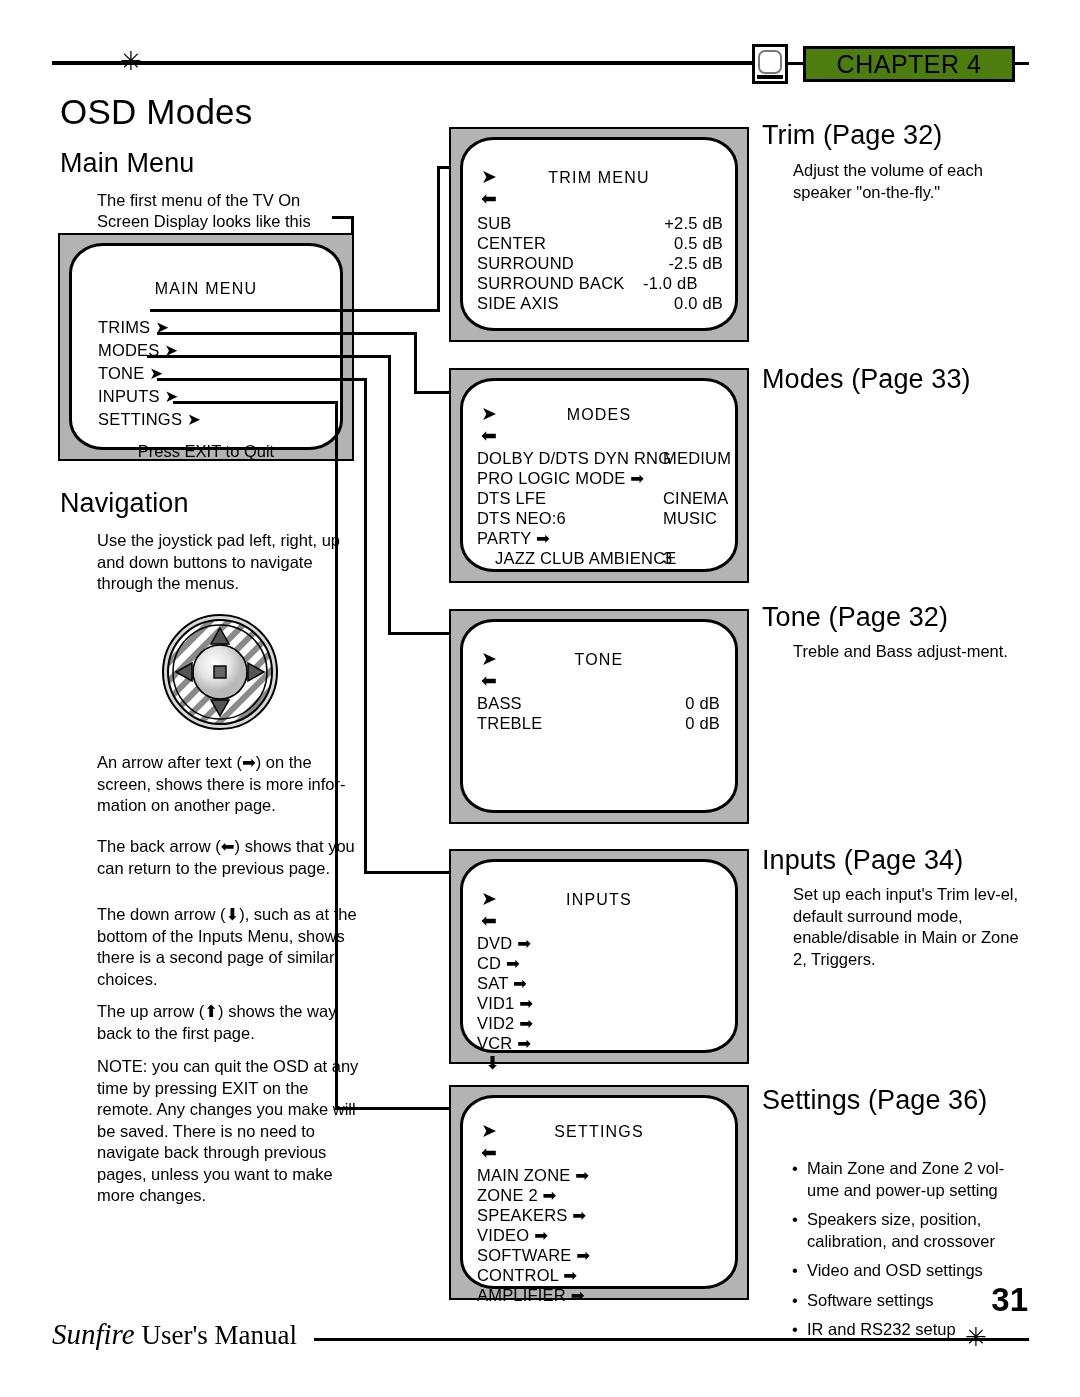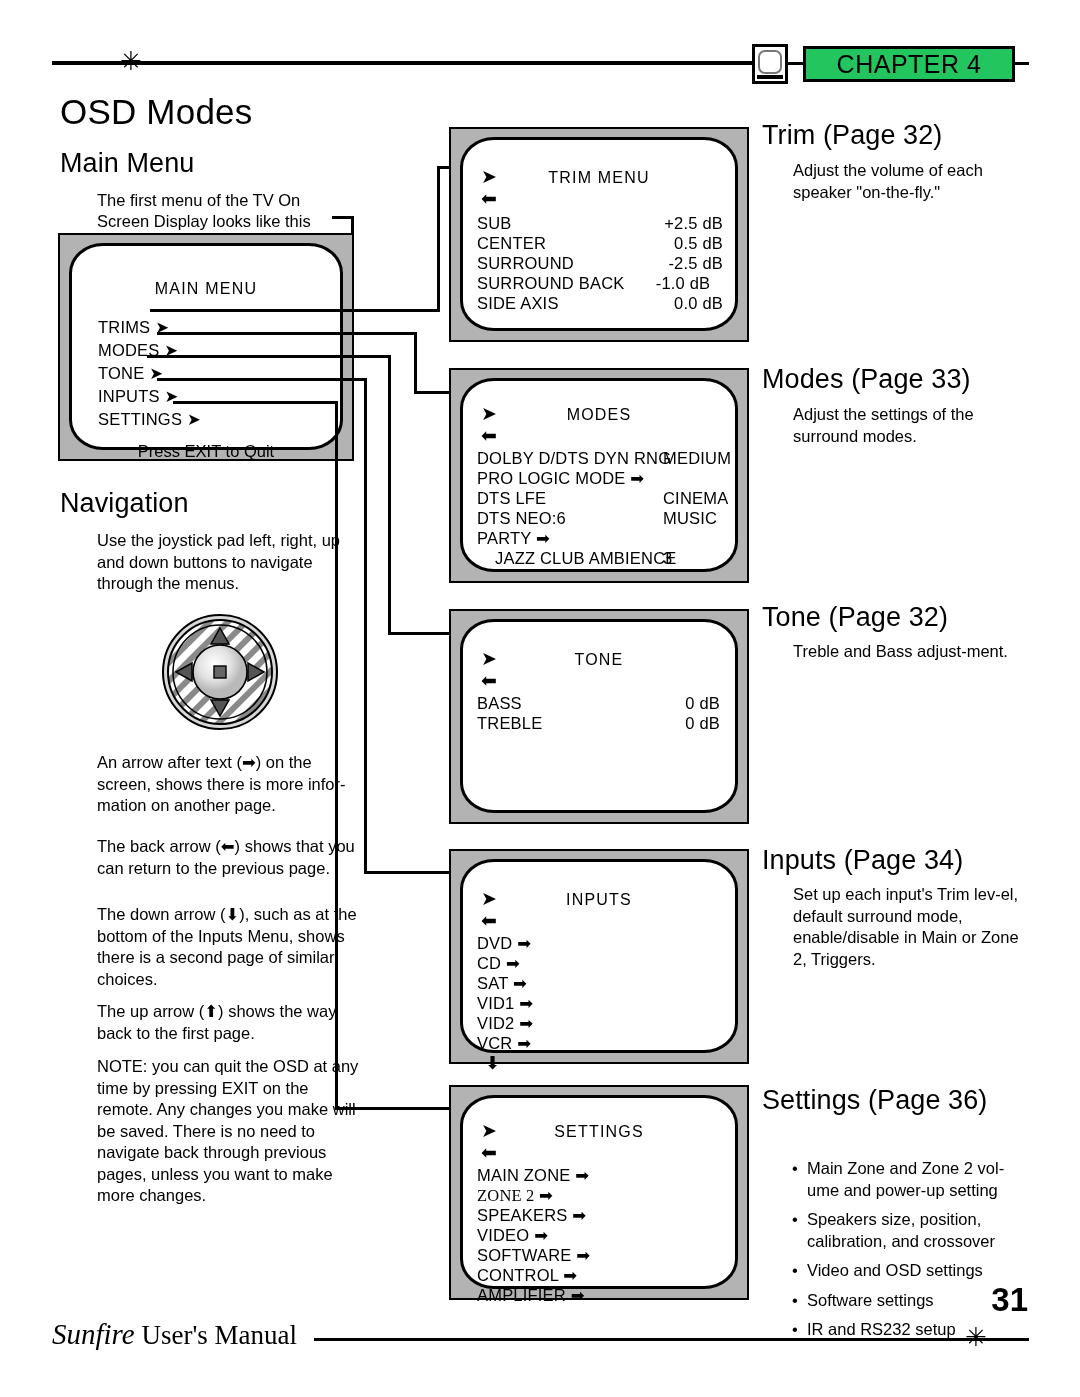--- a/index.html
+++ b/index.html
@@ -12,21 +12,21 @@
   .hdr-rule{position:absolute;left:52px;top:61px;width:700px;height:4px;background:#000;}
   .hdr-star{position:absolute;left:118px;top:46px;width:26px;height:30px;
             font-size:26px;line-height:30px;text-align:center;color:#000;}
   .chap-icon{position:absolute;left:752px;top:44px;width:36px;height:40px;
              border:3px solid #000;background:#fff;box-sizing:border-box;}
   .chap-icon i{position:absolute;left:3px;top:3px;right:3px;bottom:7px;
                border:2px solid #777;border-radius:7px;background:#fff;display:block;}
   .chap-icon u{position:absolute;left:2px;bottom:2px;right:2px;height:4px;background:#000;display:block;}
   .chap-link{position:absolute;left:788px;top:62px;width:16px;height:3px;background:#000;}
   .chap-box{position:absolute;left:803px;top:46px;width:212px;height:36px;
-            border:3px solid #000;background:#22c55e;box-sizing:border-box;
+            border:3px solid #000;background:#4d7c0f;box-sizing:border-box;
             font-size:25px;letter-spacing:.5px;display:flex;align-items:center;justify-content:center;}
   .chap-tail{position:absolute;left:1015px;top:62px;width:14px;height:3px;background:#000;}
 
   .osd-title{position:absolute;left:60px;top:92px;font-size:35px;letter-spacing:.2px;}
 
   
   .h2{position:absolute;font-size:27px;letter-spacing:.1px;white-space:nowrap;}
   .body{position:absolute;font-size:16.5px;line-height:21.5px;}
 
   
@@ -173,21 +173,21 @@
       <div class="mrow" style="top:94px;">
           <span class="lbl" style="left:14px;">CENTER</span>
           <span class="val" style="left:180px;width:80px;text-align:right;">0.5 dB</span>
         </div>
       <div class="mrow" style="top:114px;">
           <span class="lbl" style="left:14px;">SURROUND</span>
           <span class="val" style="left:180px;width:80px;text-align:right;">-2.5 dB</span>
         </div>
       <div class="mrow" style="top:134px;">
           <span class="lbl" style="left:14px;">SURROUND BACK</span>
-          <span class="val" style="left:180px;width:80px;text-align:center;">-1.0 dB</span>
+          <span class="val" style="left:180px;width:80px;text-align:left;">-1.0 dB</span>
         </div>
       <div class="mrow" style="top:154px;">
           <span class="lbl" style="left:14px;">SIDE AXIS</span>
           <span class="val" style="left:180px;width:80px;text-align:right;">0.0 dB</span>
         </div>
     </div>
   </div>
 
   <div class="tv" style="left:449px;top:368px;width:300px;height:215px;">
     <div class="screen">
@@ -268,21 +268,21 @@
 
   <div class="tv" style="left:449px;top:1085px;width:300px;height:215px;">
     <div class="screen">
       <div class="ttl" style="top:25px;">SETTINGS</div>
       <div class="arrow-in" style="left:18px;top:26px;">➤</div>
       <div class="arrow-bk" style="left:18px;top:48px;">⬅</div>
       <div class="mrow" style="top:68px;">
           <span class="lbl" style="left:14px;">MAIN ZONE ➡</span>
         </div>
       <div class="mrow" style="top:88px;">
-          <span class="lbl" style="left:14px;font-family:Liberation Serif, serif;">ZONE 2 ➡</span>
+          <span class="lbl" style="left:14px;">ZONE 2 ➡</span>
         </div>
       <div class="mrow" style="top:108px;">
           <span class="lbl" style="left:14px;">SPEAKERS ➡</span>
         </div>
       <div class="mrow" style="top:128px;">
           <span class="lbl" style="left:14px;">VIDEO ➡</span>
         </div>
       <div class="mrow" style="top:148px;">
           <span class="lbl" style="left:14px;">SOFTWARE ➡</span>
         </div>
@@ -292,21 +292,20 @@
       <div class="mrow" style="top:188px;">
           <span class="lbl" style="left:14px;">AMPLIFIER ➡</span>
         </div>
     </div>
   </div>
 
   <div class="h2" style="left:762px;top:120px;">Trim (Page 32)</div>
   <div class="body" style="left:793px;top:160px;width:234px;">Adjust the volume of each speaker "on-the-fly."</div>
 
   <div class="h2" style="left:762px;top:364px;">Modes (Page 33)</div>
-  <div class="body" style="left:793px;top:404px;width:234px;">Adjust the settings of the surround modes.</div>
 
   <div class="h2" style="left:762px;top:602px;">Tone (Page 32)</div>
   <div class="body" style="left:793px;top:641px;width:220px;">Treble and Bass adjust-ment.</div>
 
   <div class="h2" style="left:762px;top:845px;">Inputs (Page 34)</div>
   <div class="body" style="left:793px;top:884px;width:236px;">Set up each input's Trim lev-el, default surround mode, enable/disable in Main or Zone 2, Triggers.</div>
 
   <div class="h2" style="left:762px;top:1085px;">Settings (Page 36)</div>
   <div class="body" style="left:790px;top:1122px;width:240px;margin-top:36px;">
     <ul class="bl">

